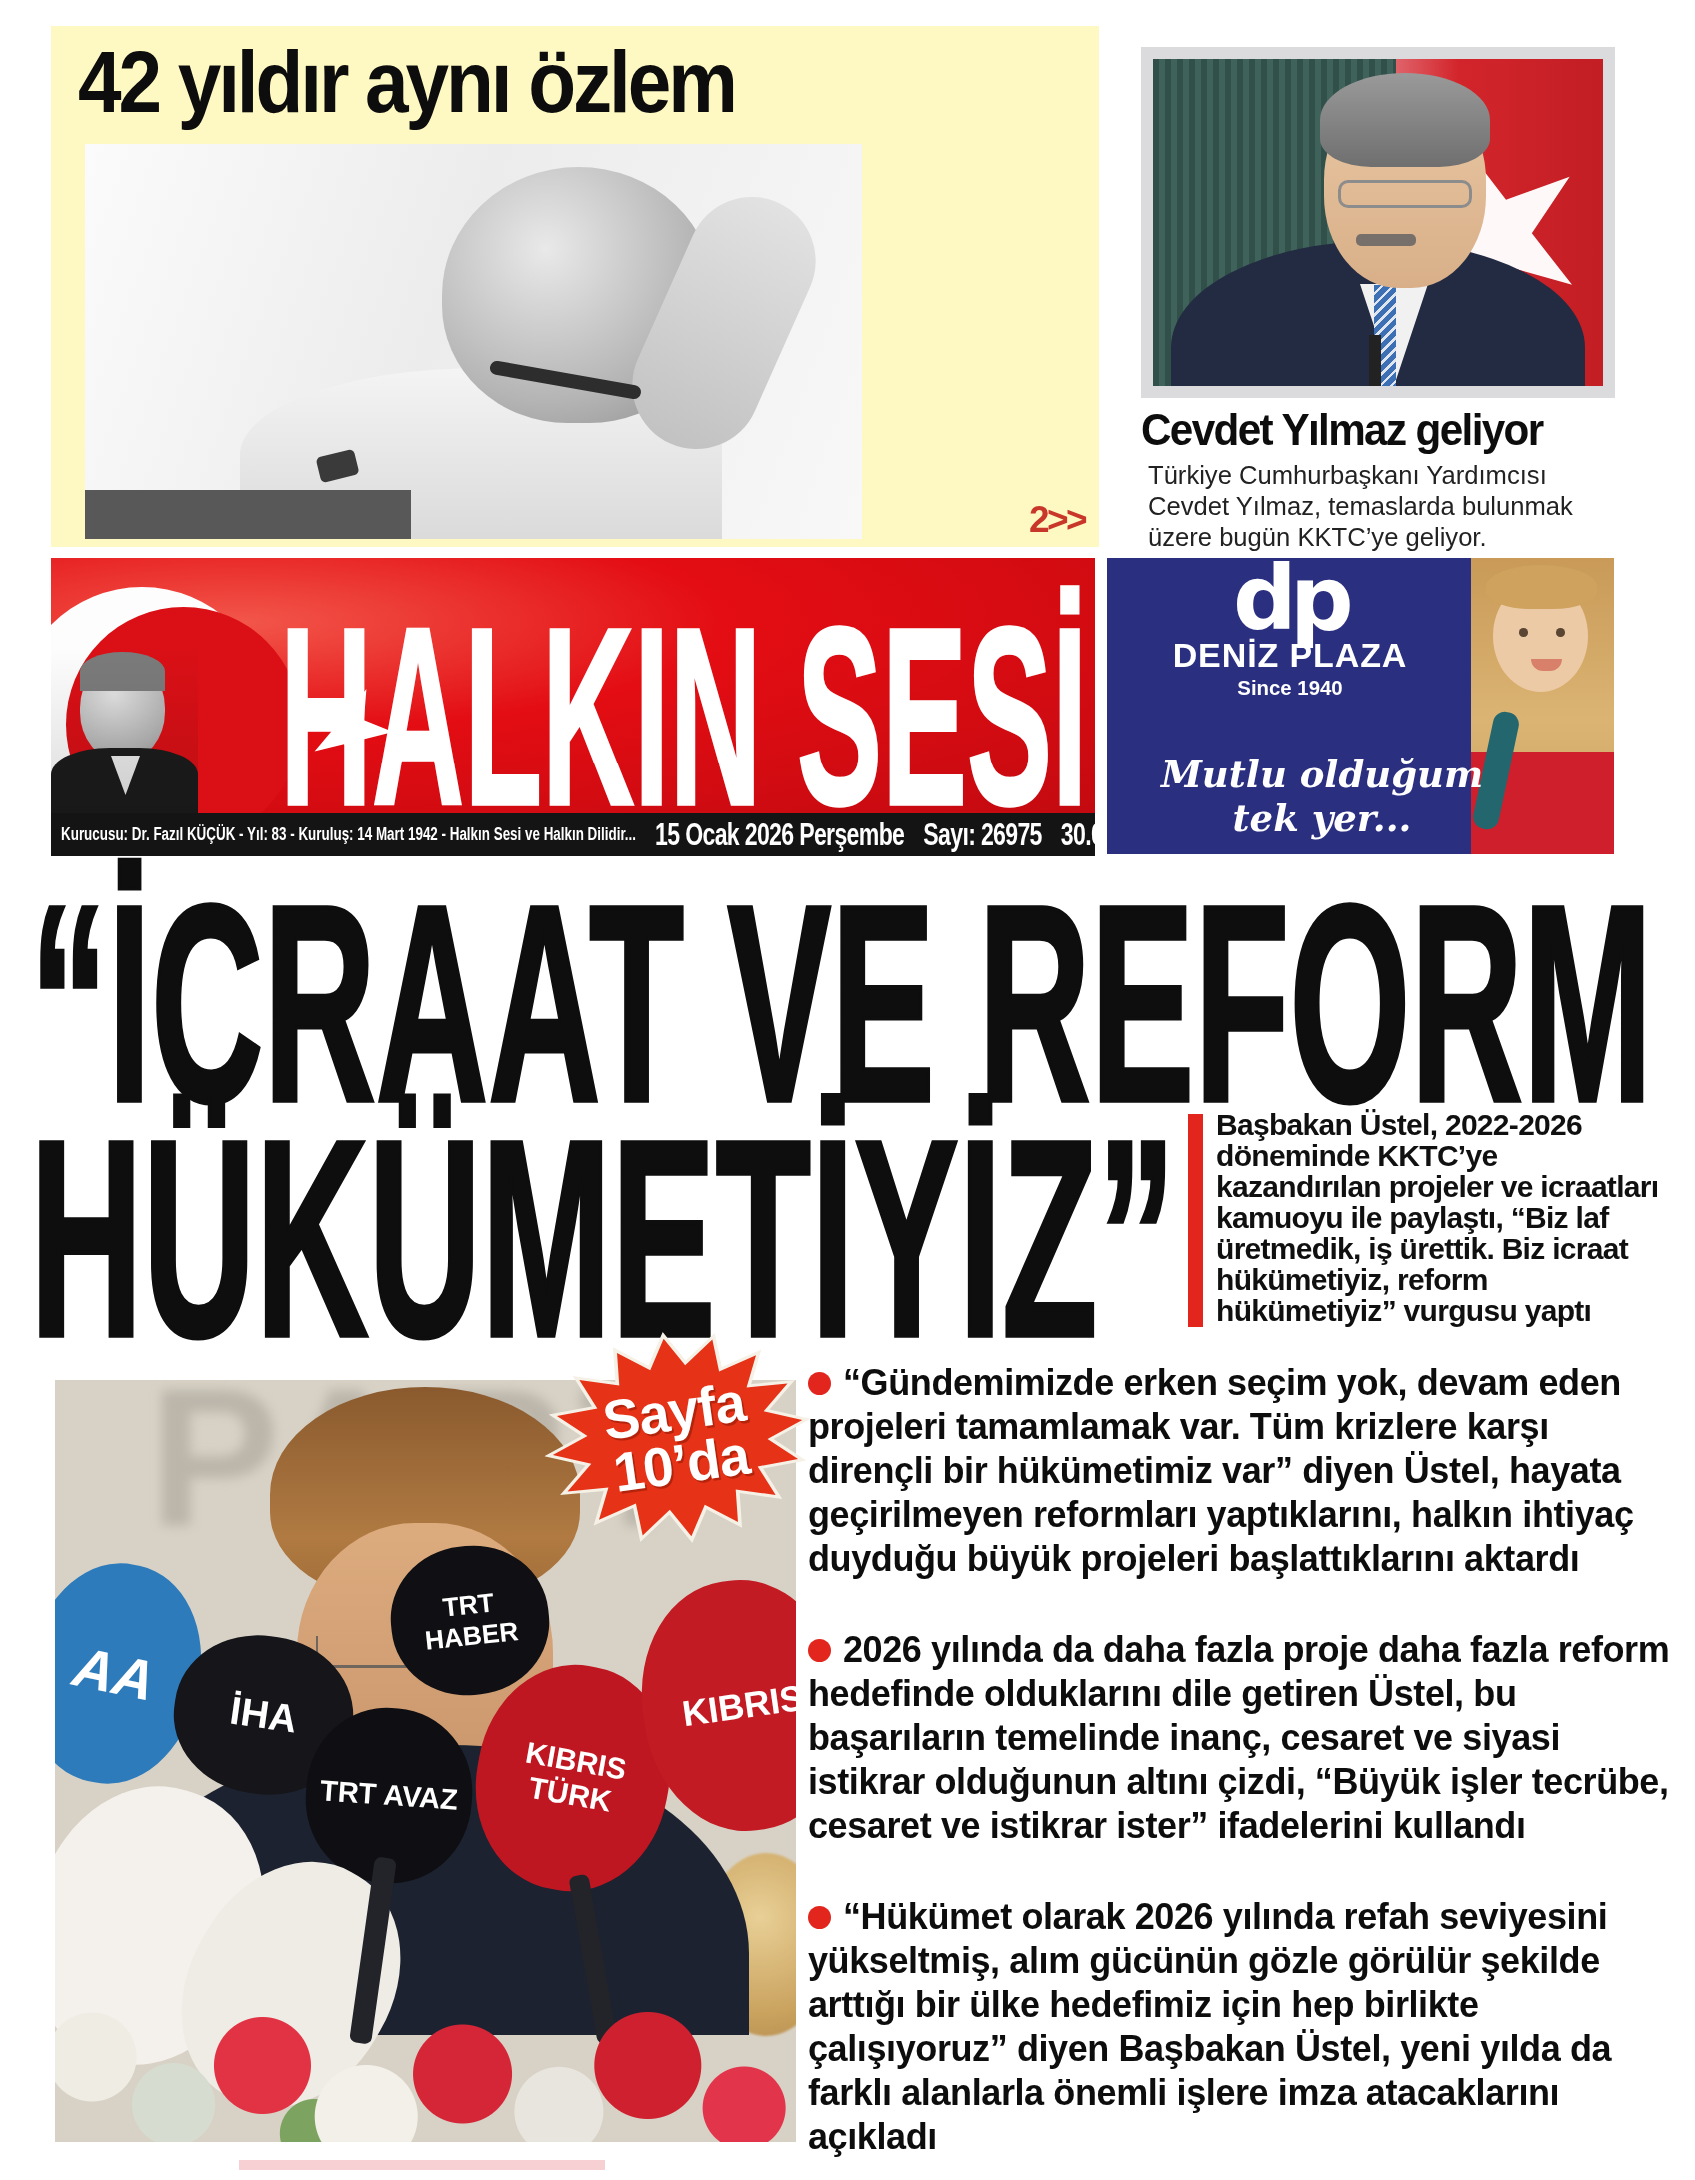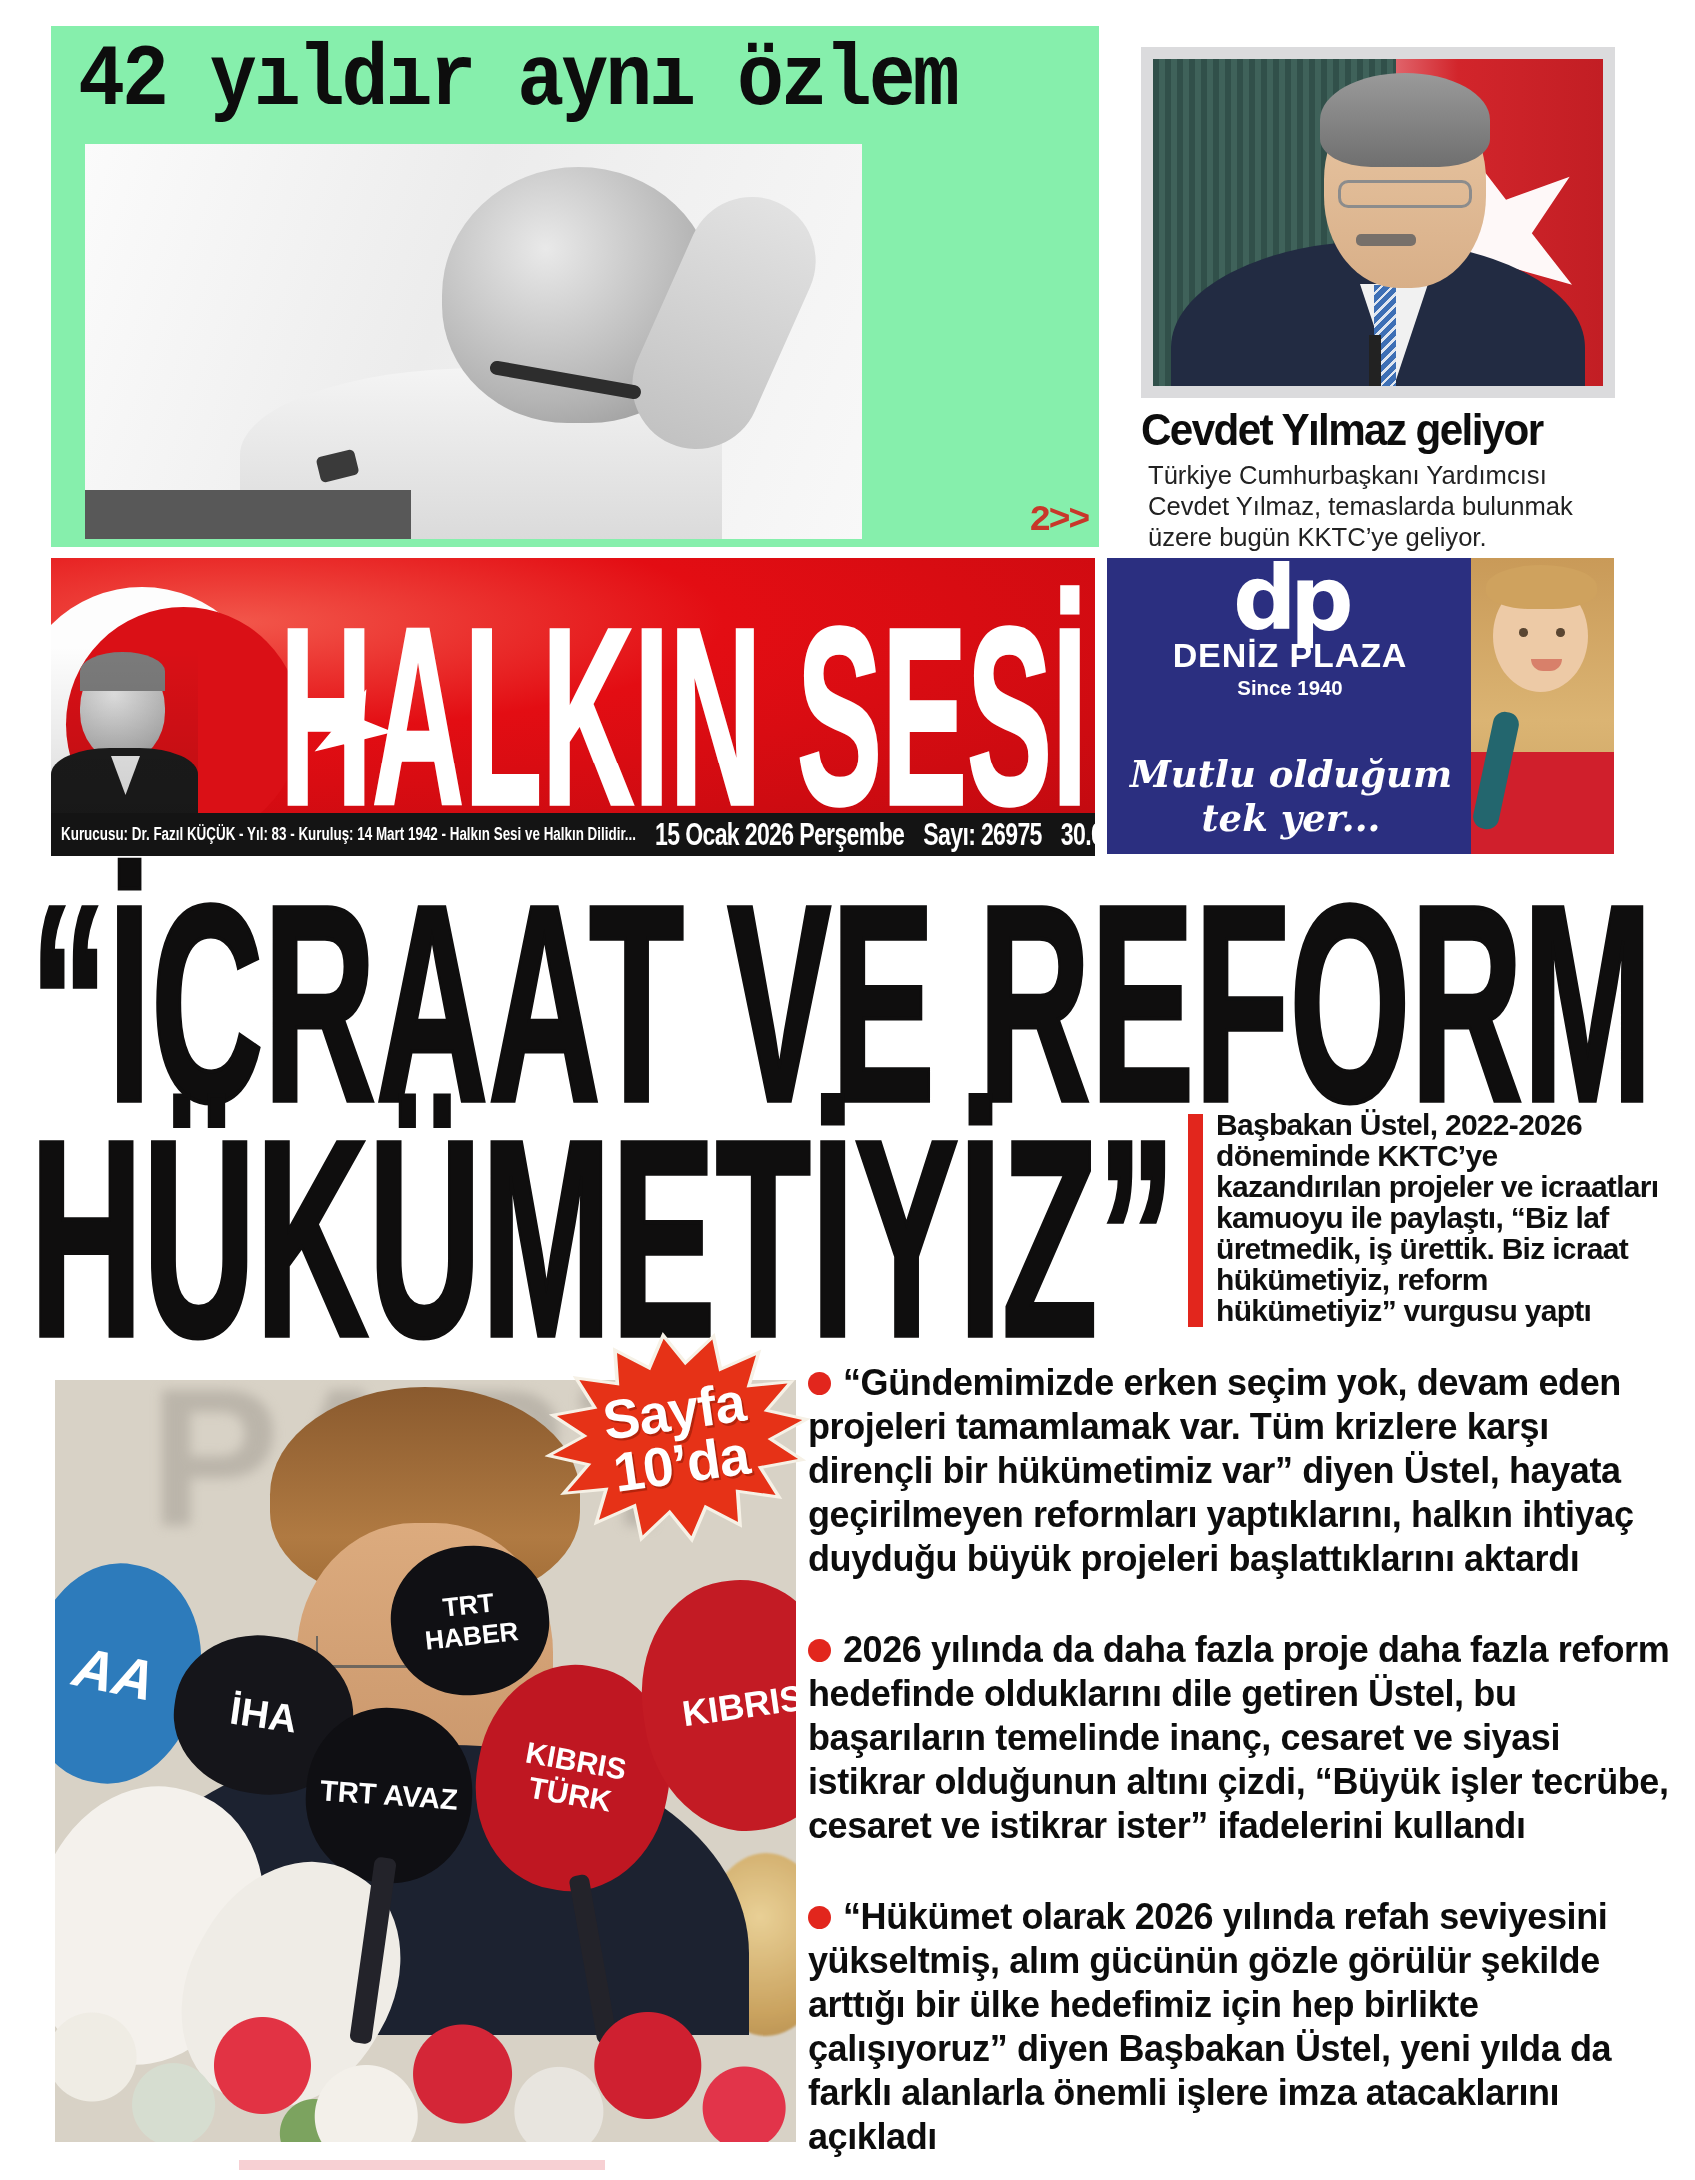--- a/index.html
+++ b/index.html
@@ -1,21 +1,21 @@
 <!DOCTYPE html>
 <html style="font-size:13.6px"><head>
 <meta charset="utf-8">
 <style>
   html,body{margin:0;padding:0;width:1695px;height:2181px;background:#fff;
     font-family:"Liberation Sans",sans-serif;overflow:hidden;position:relative;}
   .abs{position:absolute;}
   svg{overflow:visible;}
 
   
-  .panel-topleft{left:51px;top:25.6px;width:1048px;height:521px;background:#86efac;font-family:Liberation Mono, monospace;}
+  .panel-topleft{left:51px;top:25.6px;width:1048px;height:521px;background:#fef9c3;}
   .tl-headline{left:27px;top:6.8px;font-size:87px;font-weight:800;letter-spacing:-3.4px;
     color:#0d0d0d;transform:scaleX(.9);transform-origin:left top;white-space:nowrap;}
   .photo-kucuk{left:34px;top:118px;width:777px;height:395px;overflow:hidden;
     background:linear-gradient(110deg,#fbfbfb,#ececec 45%,#f8f8f8);}
   .k-head{left:46%;top:6%;width:273px;height:256px;border-radius:50% 50% 46% 46%;
     background:radial-gradient(circle at 38% 32%,#e9e9e9,#b5b5b5 62%,#8c8c8c);}
   .k-hand{left:74%;top:12%;width:128px;height:264px;border-radius:68px;
     background:linear-gradient(#e2e2e2,#c2c2c2);transform:rotate(24deg);}
   .k-glasses{left:52%;top:58%;width:153px;height:13.6px;background:#2d2d2d;
     border-radius:6.8px;transform:rotate(10deg);}
@@ -82,21 +82,21 @@
     font-weight:700;letter-spacing:-6.8px;font-family:"DejaVu Sans",sans-serif;}
   .ad-brand{left:0;top:78px;width:366px;text-align:center;color:#fff;font-size:34px;
     font-weight:800;letter-spacing:0.9px;}
   .ad-since{left:0;top:119px;width:366px;text-align:center;color:#fff;font-size:20.4px;font-weight:700;}
   .ad-band{left:0;top:145px;width:368px;height:41px;background:#fff;display:flex;
     align-items:center;justify-content:center;}
   .ad-band span{color:#e30613;font-size:36px;font-weight:800;letter-spacing:-0.9px;
     transform:scaleX(.95);white-space:nowrap;}
   .ad-script{left:0;top:194px;width:368px;text-align:center;color:#fff;
     font-family:"DejaVu Serif",serif;font-style:italic;font-weight:700;
-    font-size:37px;line-height:44px;}
+    font-size:37px;line-height:44px;padding-left:31px;}
   .ad-girl{right:0;top:0;width:143px;height:100%;
     background:linear-gradient(180deg,#c99a58,#dbb473 55%,#c9a05e);}
   .ag-face{left:22px;top:22px;width:95px;height:112px;border-radius:50%;background:#edcaa6;}
   .ag-fringe{left:15.3px;top:6.8px;width:111px;height:44px;border-radius:50% 50% 40% 40%;background:#cfa25e;}
   .ag-eye1{left:48px;top:70px;width:8.5px;height:8.5px;border-radius:50%;background:#5a4632;}
   .ag-eye2{left:85px;top:70px;width:8.5px;height:8.5px;border-radius:50%;background:#5a4632;}
   .ag-smile{left:60px;top:101px;width:31px;height:12px;border-radius:0 0 17px 17px;background:#d8806a;}
   .ag-body{left:0;bottom:0;width:100%;height:102px;background:#d01f2c;}
   .ag-strap{left:12px;bottom:24px;width:25.6px;height:119px;background:#23666e;
     border-radius:12px;transform:rotate(12deg);}

